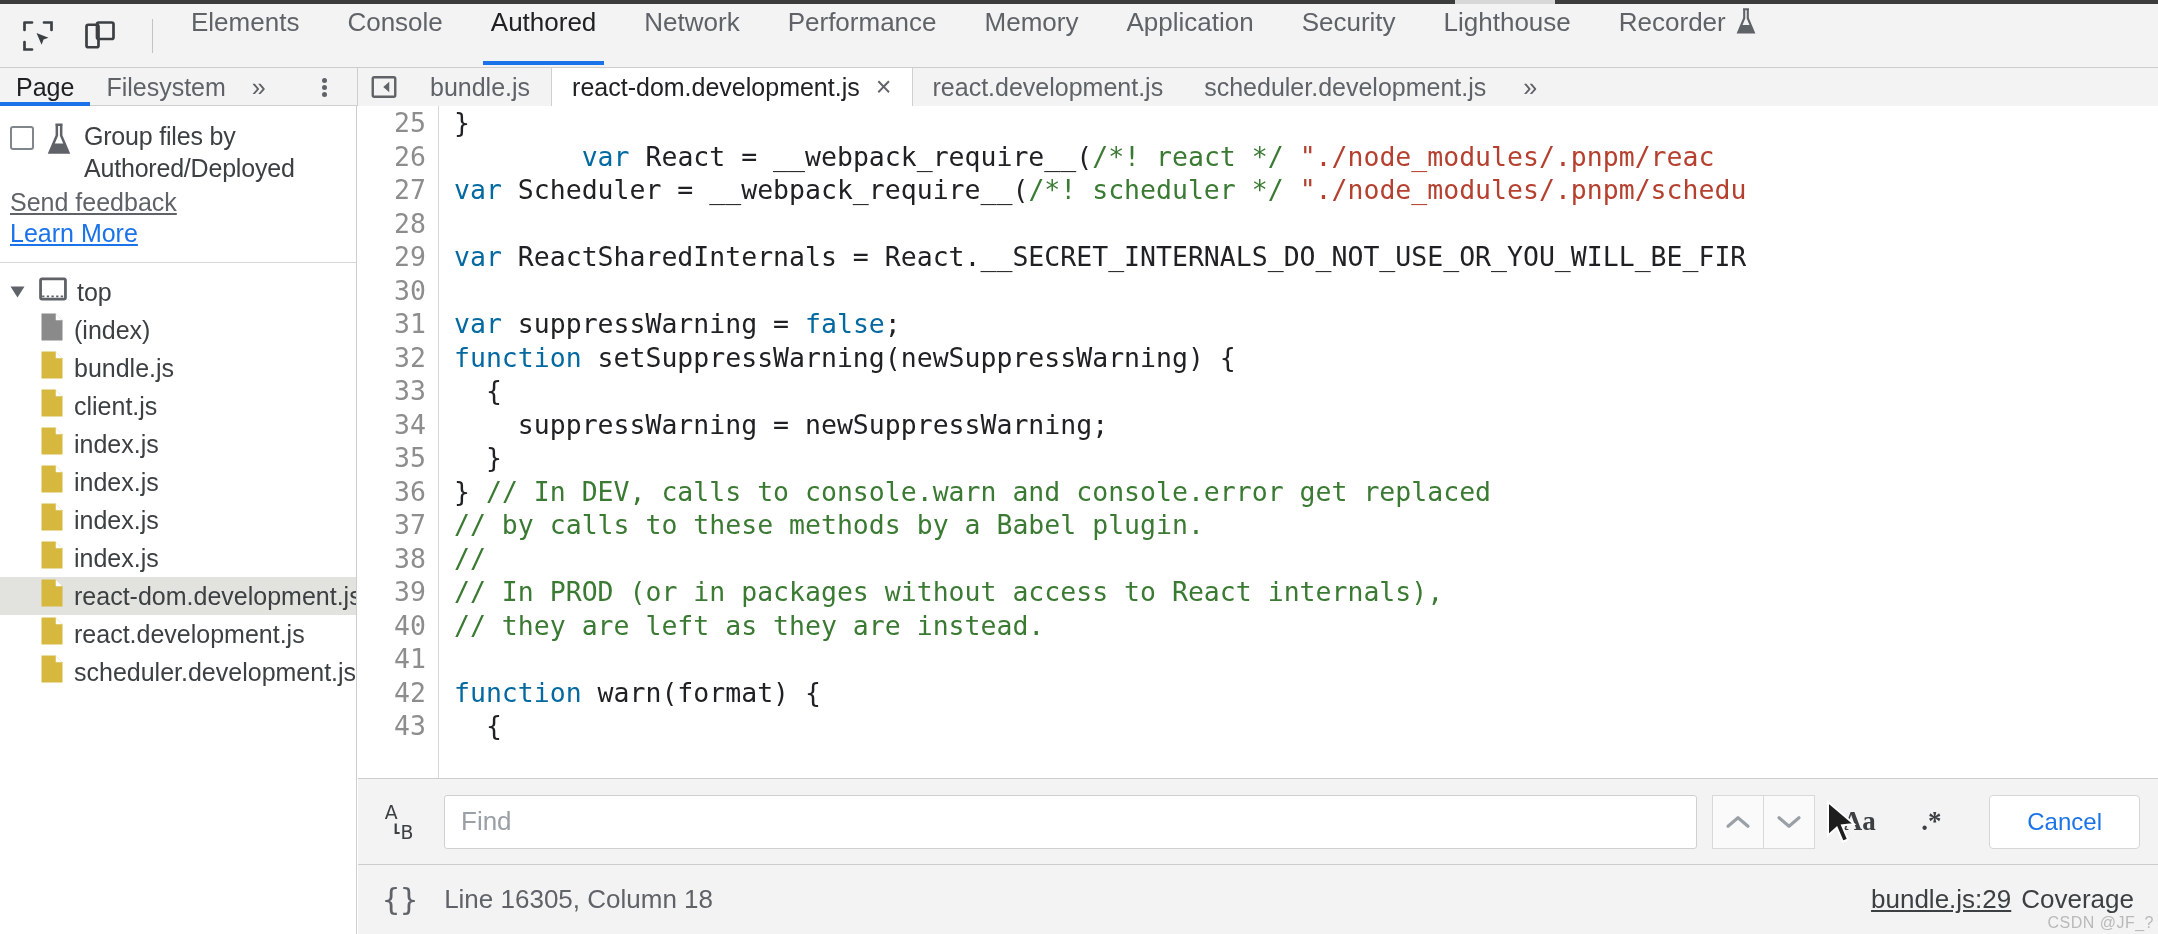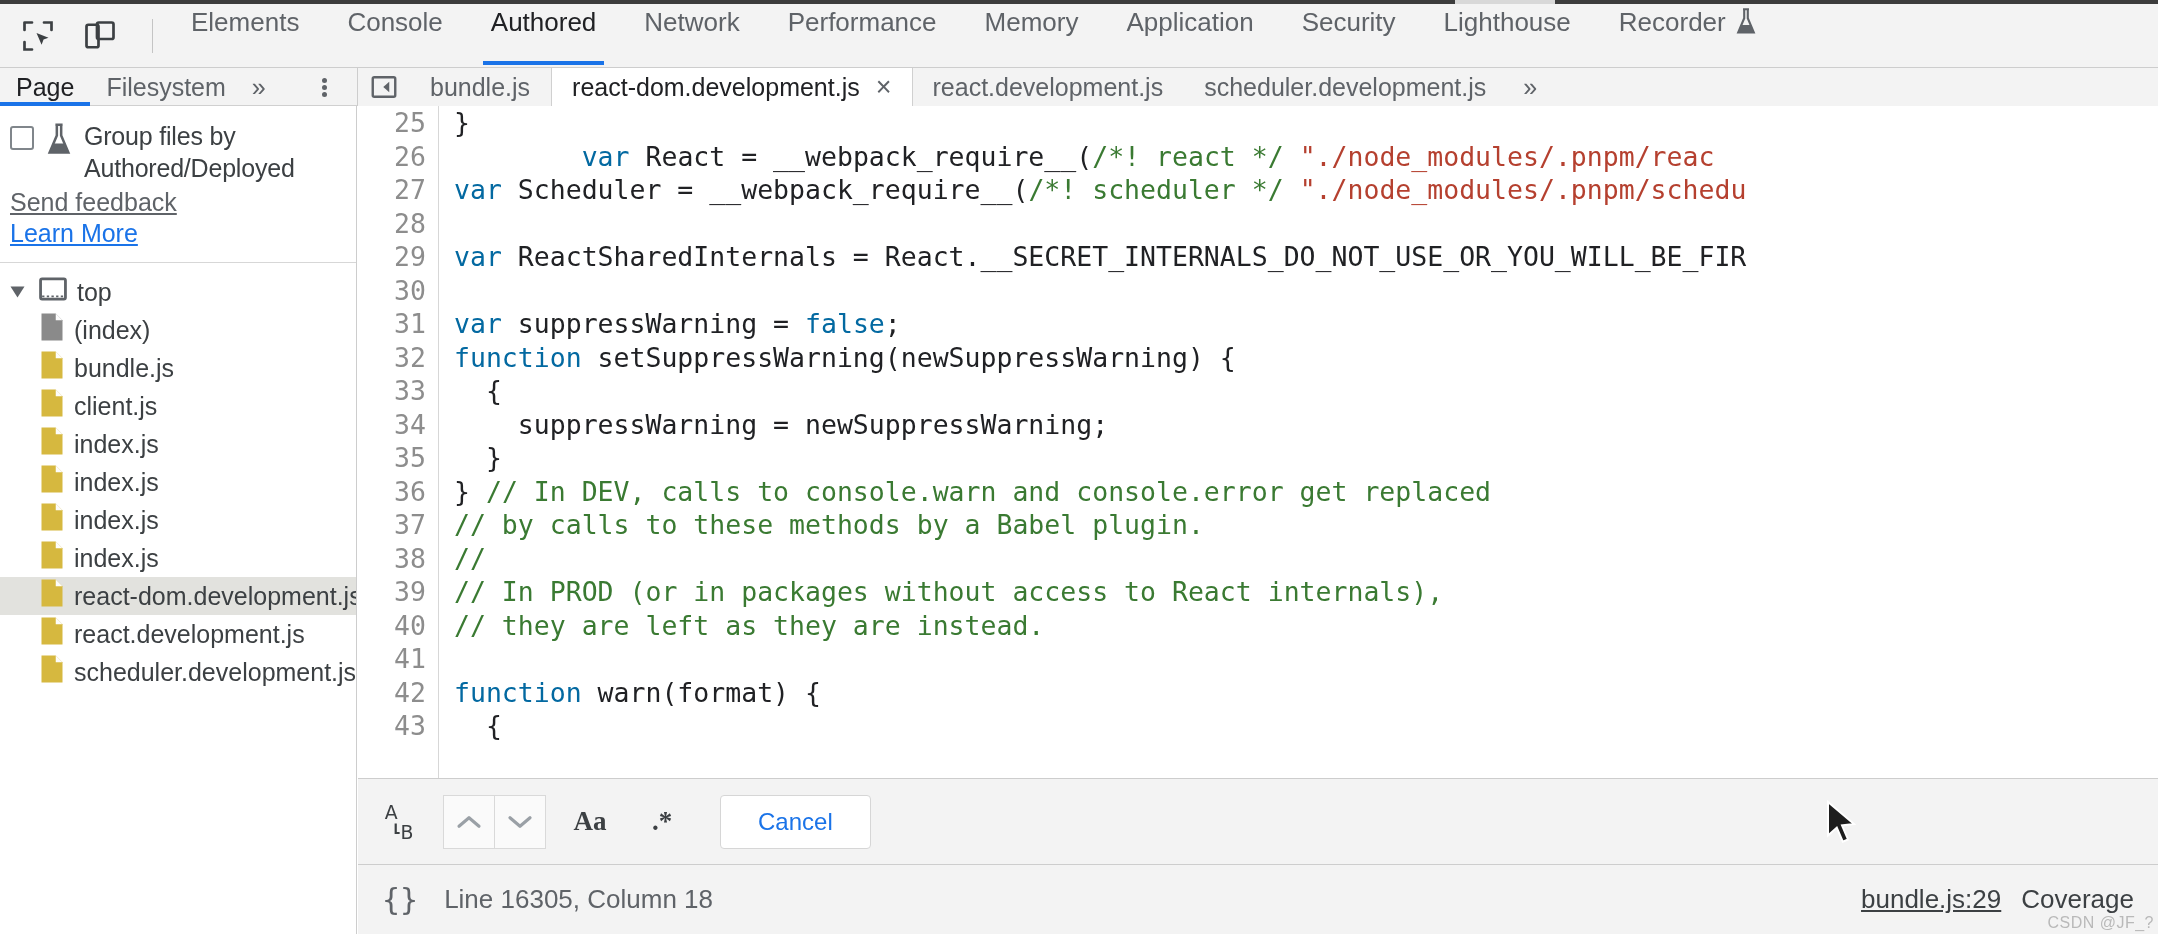--- a/index.html
+++ b/index.html
@@ -236,21 +236,21 @@
     position: absolute; left: 358px; right: 0; top: 864px; height: 70px;
     background: #f3f3f3; border-top: 1px solid #cdcdcd;
     display: flex; align-items: center; padding: 0 24px;
   }
   .braces {
     font-family: "DejaVu Sans Mono", monospace; font-size: 30px; color: #5f6368;
     margin-right: 26px;
   }
   .status-pos { font-size: 26px; color: #5f6368; }
   .status-right {
-    margin-left: auto; display: flex; align-items: center; gap: 20px;
+    margin-left: auto; display: flex; align-items: center; gap: 10px;
     white-space: nowrap;
   }
   .status-link { font-size: 26px; color: #3c4043; text-decoration: underline; }
   .status-cov { font-size: 26px; color: #3c4043; }
   .watermark {
     position: absolute; right: 4px; bottom: 2px;
     font-size: 16px; color: #b9b9b9; letter-spacing: .5px;
   }
 </style>
 </head>
@@ -512,20 +512,21 @@
 
 <div class="findbar">
   <div class="ab-ico">
     <svg width="42" height="44" viewBox="0 0 26 28" aria-hidden="true">
       <text x="2" y="12" font-family="DejaVu Sans, sans-serif" font-size="12" fill="#3c4043">A</text>
       <text x="12" y="25" font-family="DejaVu Sans, sans-serif" font-size="12" fill="#3c4043">B</text>
       <path d="M9 15v6h2.5" stroke="#3c4043" stroke-width="1.4" fill="none"></path>
     </svg>
   </div>
 
+  <input class="find-input" type="text" value="" placeholder="Find" style="">
 
   <div class="navbtns">
     <div class="navbtn">
       <svg width="30" height="20" viewBox="0 0 20 14" aria-hidden="true">
         <path d="M3 10l7-6 7 6" stroke="#9aa0a6" stroke-width="2.2" fill="none" stroke-linecap="round" stroke-linejoin="round"></path>
       </svg>
     </div>
     <div class="navbtn">
       <svg width="30" height="20" viewBox="0 0 20 14" aria-hidden="true">
         <path d="M3 4l7 6 7-6" stroke="#9aa0a6" stroke-width="2.2" fill="none" stroke-linecap="round" stroke-linejoin="round"></path>

